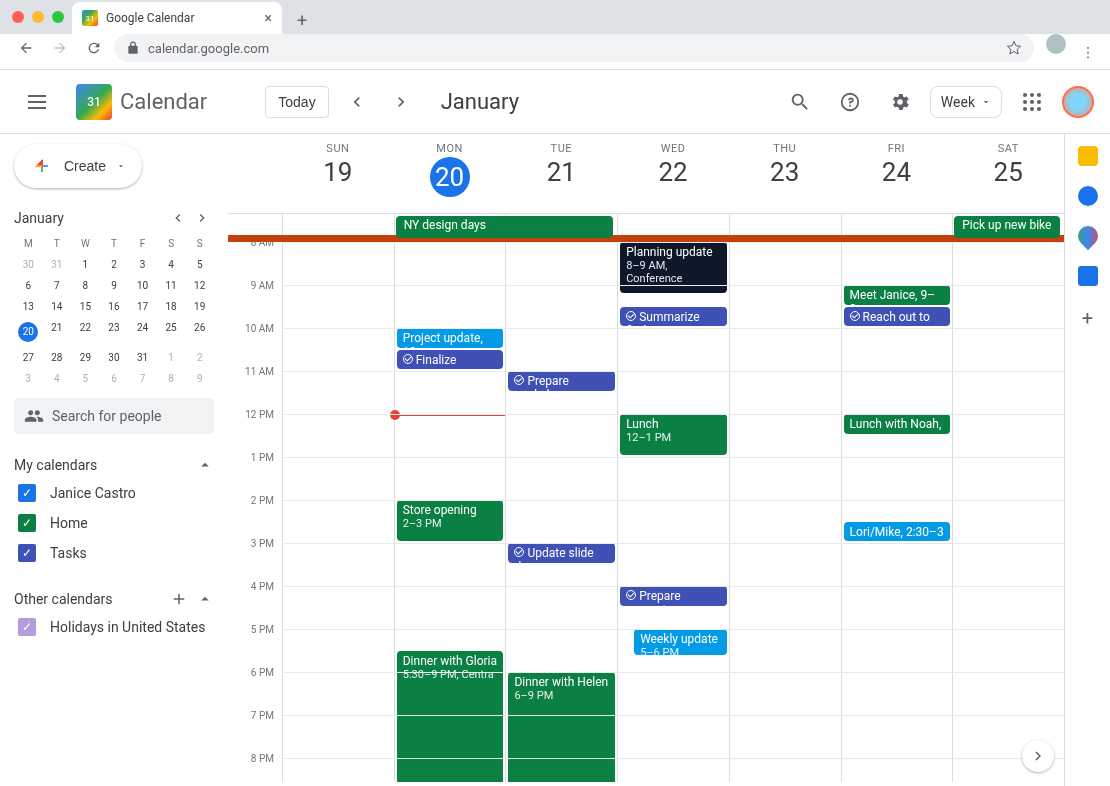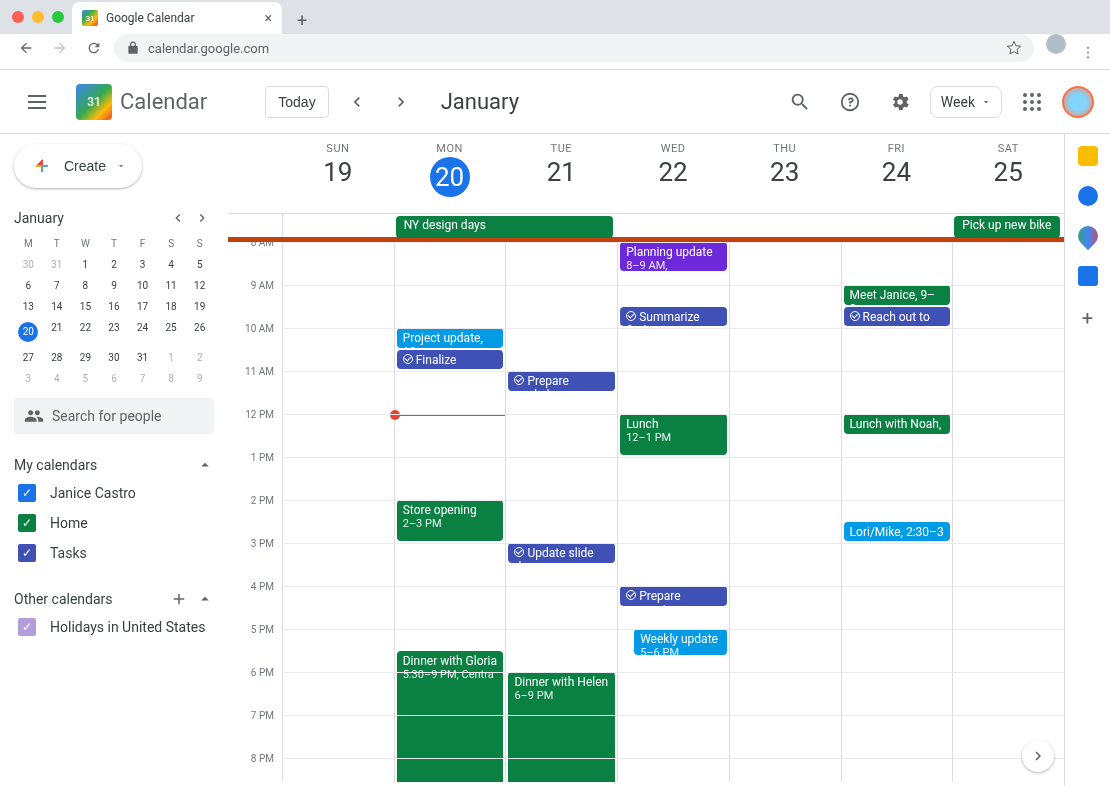--- a/index.html
+++ b/index.html
@@ -63,21 +63,21 @@
 .checkbox.empty { border: 2px solid #5f6368; width: 14px; height: 14px; }
 
 
 .main { flex: 1; display: flex; overflow: hidden; }
 .grid-wrap { flex: 1; position: relative; overflow: hidden; }
 .day-headers { height: 80px; display: flex; padding-left: 54px; border-bottom: 1px solid #dadce0; }
 .day-col-hdr { flex: 1; text-align: center; padding-top: 8px; }
 .dow { font-size: 11px; color: #70757a; letter-spacing: 0.5px; }
 .dnum { font-size: 26px; color: #3c4043; margin-top: 2px; }
 .dnum.today { background: #1a73e8; color: #fff; width: 40px; height: 40px; border-radius: 50%; display: flex; align-items: center; justify-content: center; margin: 2px auto 0; }
-.allday-row { display: flex; padding-left: 54px; height: 28px; position: relative; border-bottom: 5px solid #c2410c; flex-direction: column; }
+.allday-row { display: flex; padding-left: 54px; height: 28px; position: relative; border-bottom: 7px solid #c2410c; }
 .allday-cell { flex: 1; border-left: 1px solid #dadce0; }
 .allday-event { position: absolute; height: 22px; border-radius: 4px; color: #fff; font-size: 12px; padding: 2px 8px; top: 2px; overflow: hidden; white-space: nowrap; }
 .time-grid { position: relative; height: 540px; overflow: hidden; }
 .time-labels { position: absolute; left: 0; width: 54px; top: 0; }
 .time-label { position: absolute; right: 8px; font-size: 10px; color: #70757a; transform: translateY(-50%); }
 .grid-cols { margin-left: 54px; display: flex; height: 100%; position: relative; }
 .grid-col { flex: 1; border-left: 1px solid #dadce0; position: relative; }
 .hour-line { position: absolute; left: 54px; right: 0; border-top: 1px solid #e8eaed; }
 .event { position: absolute; border-radius: 4px; color: #fff; font-size: 12px; padding: 3px 6px; overflow: hidden; left: 2px; right: 2px; cursor: pointer; }
 .event .ev-sub { font-size: 11px; opacity: 0.9; }
@@ -424,21 +424,21 @@
               </div>
               <div class="event" style="background: rgb(63, 81, 181); top: 301px; height: 19.5px;">
                 <div><span class="task-icon"></span><span>Update slide de</span></div>
               </div>
               <div class="event" style="background: rgb(11, 128, 67); top: 430px; height: 127px;">
                 <div><span>Dinner with Helen</span></div>
                 <div class="ev-sub">6–9 PM</div>
               </div>
             </div>
             <div class="grid-col">
-              <div class="event" style="background: #6d28d9; top: 0px; height: 29px;">
+              <div class="event" style="background: #0f172a; top: 0px; height: 51px;">
                 <div><span>Planning update</span></div>
                 <div class="ev-sub">8–9 AM, Conference</div>
               </div>
               <div class="event" style="background: rgb(63, 81, 181); top: 64.5px; height: 19.5px;">
                 <div><span class="task-icon"></span><span>Summarize find</span></div>
               </div>
               <div class="event" style="background: rgb(11, 128, 67); top: 172px; height: 41px;">
                 <div><span>Lunch</span></div>
                 <div class="ev-sub">12–1 PM</div>
               </div>

